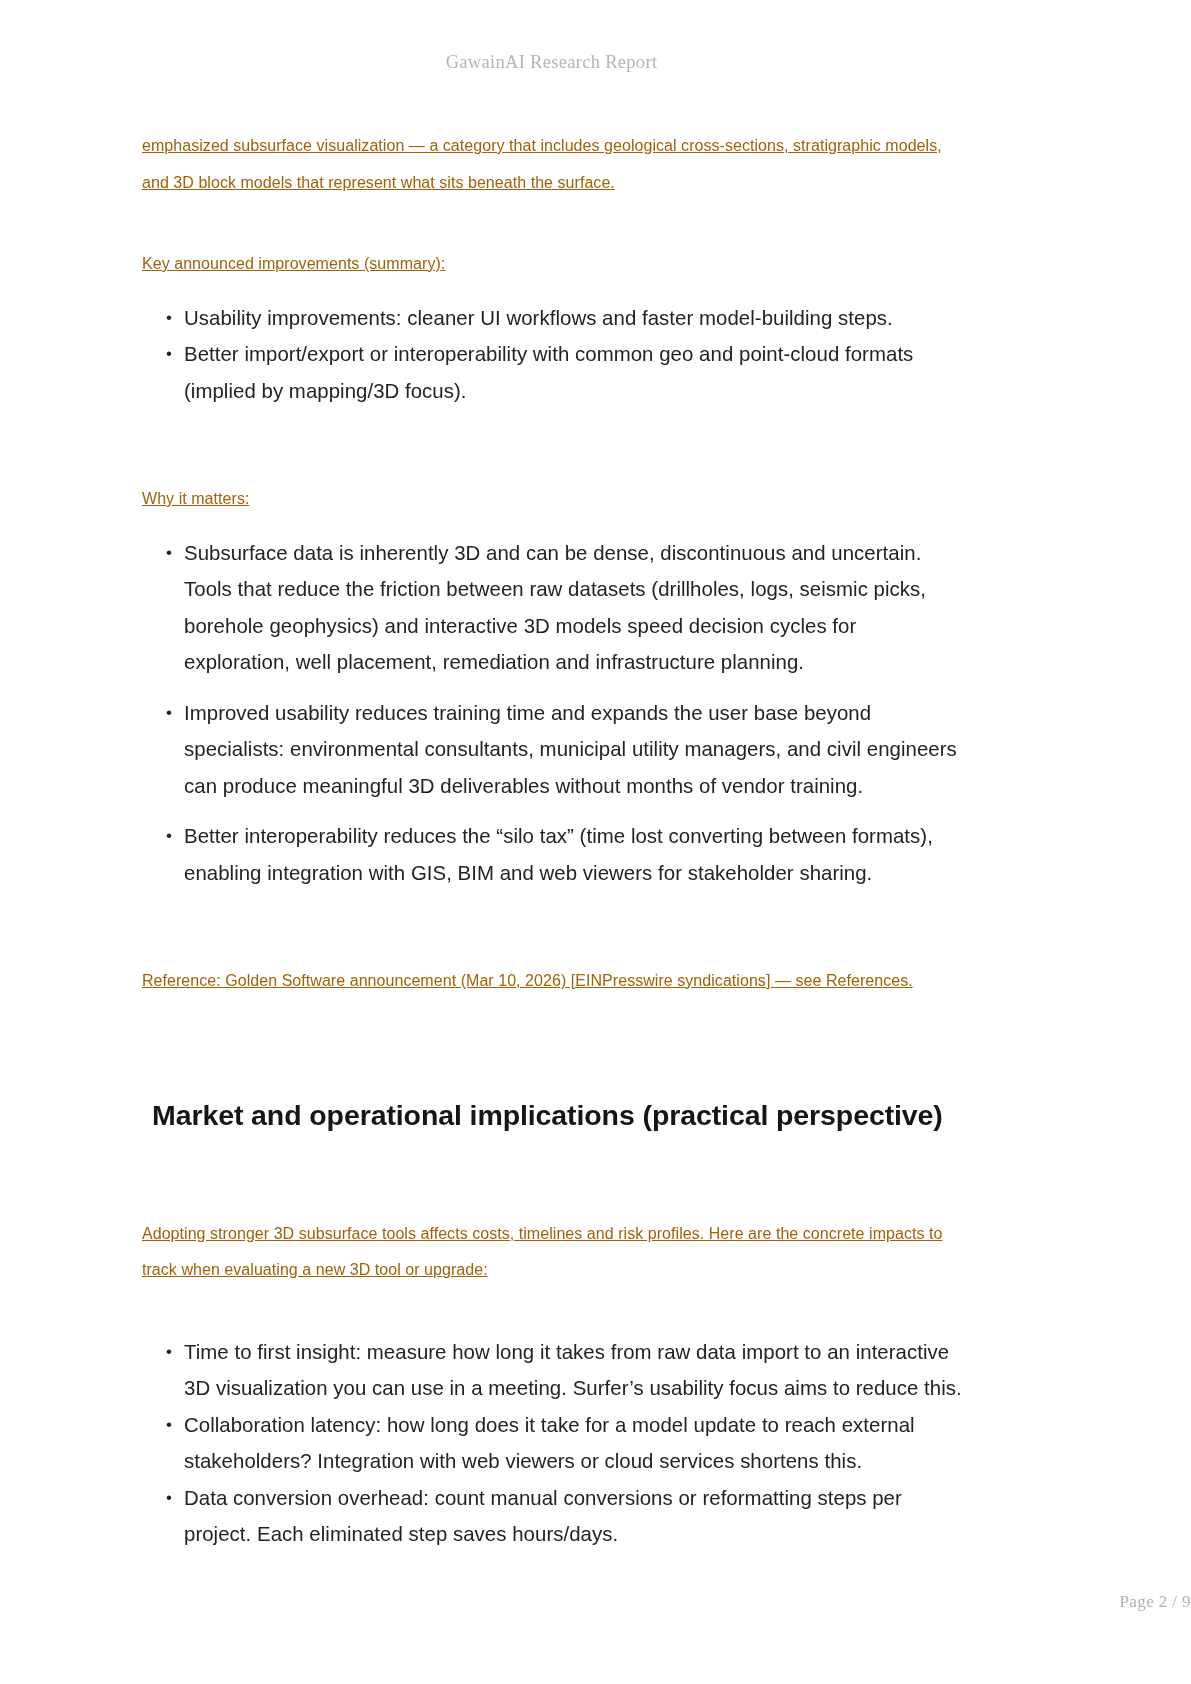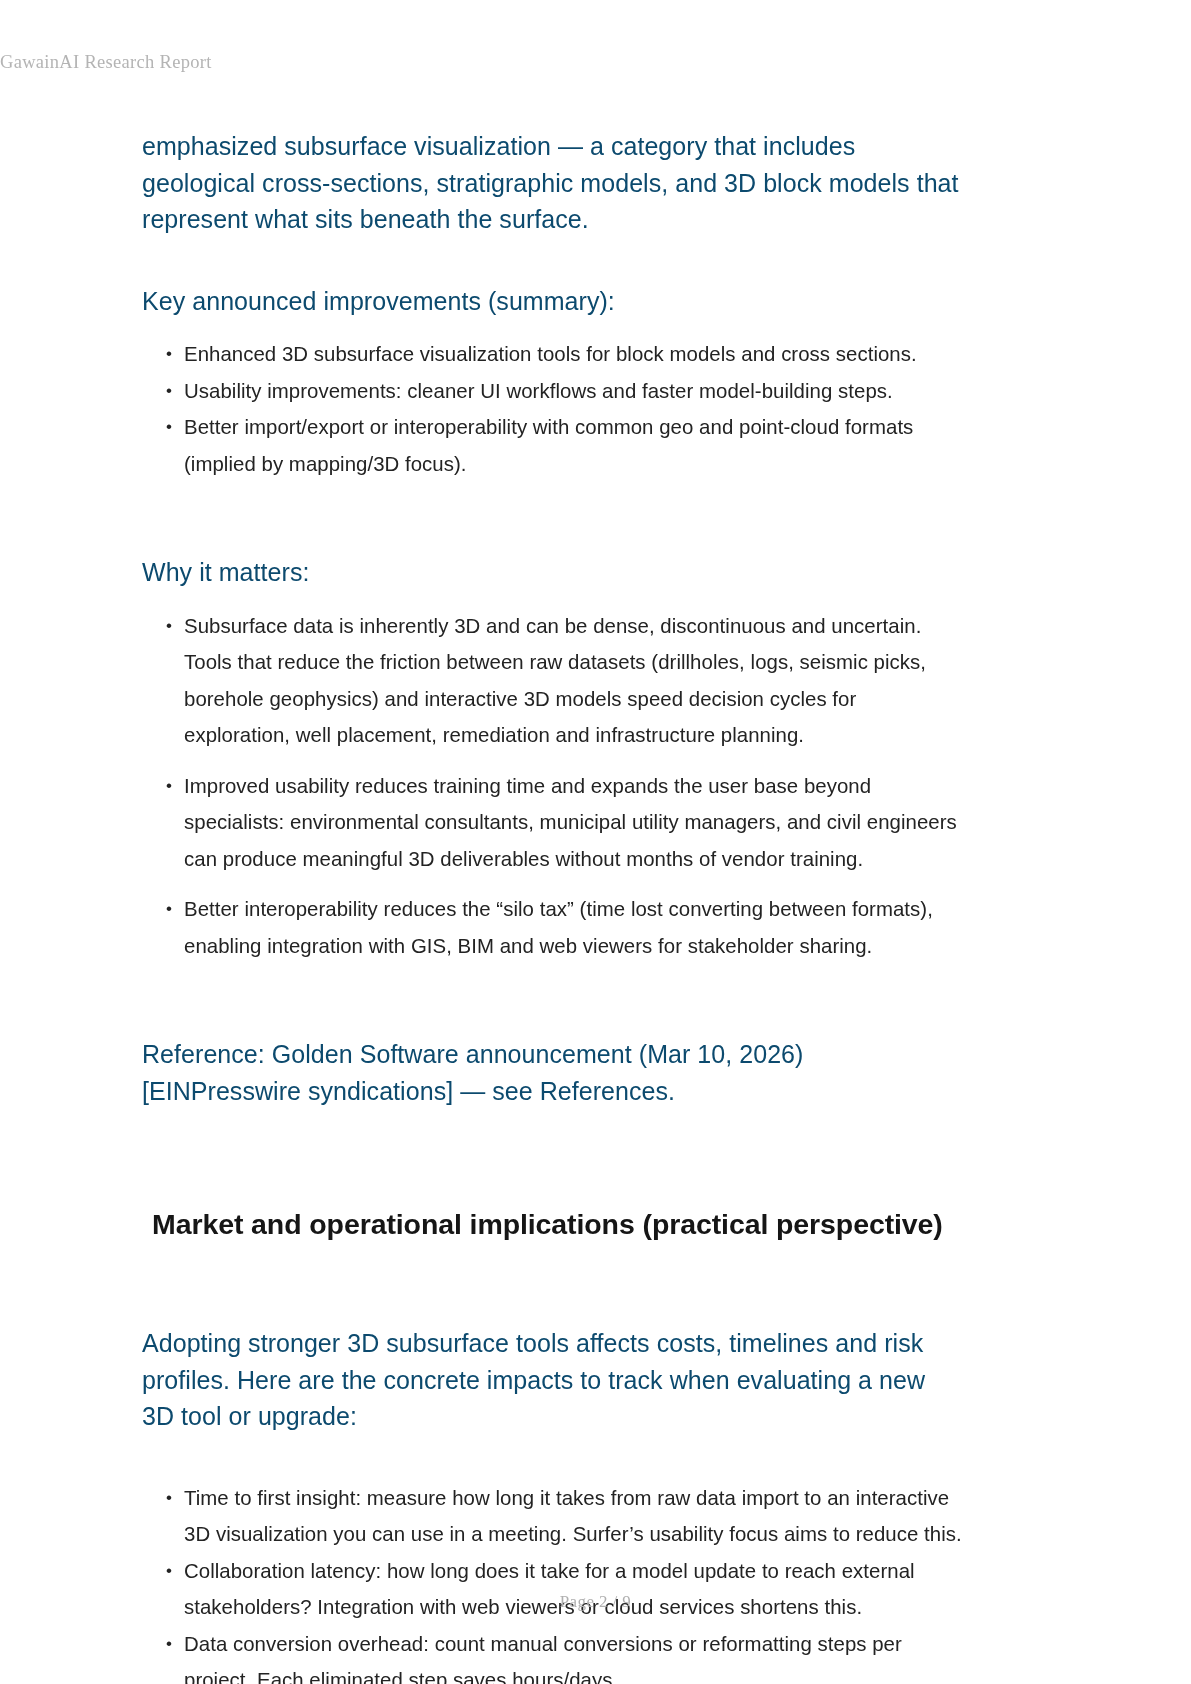--- a/index.html
+++ b/index.html
@@ -22,43 +22,44 @@
   }
 
   
   .running-header {
     position: absolute;
     top: 52px;
     right: 0;
     width: 1191px;
     padding-right: 88px;
     box-sizing: border-box;
-    text-align: left;
+    text-align: center;
     font-family: "Liberation Serif", "DejaVu Serif", serif;
     font-size: 18.5px;
     letter-spacing: 0.3px;
     color: #b4b4b4;
     white-space: nowrap;
   }
 
   
   .content {
     position: absolute;
     left: 142px;
     top: 128px;
     width: 820px;
     color: #222222;
   }
 
   .para {
-    font-size: 25px;
+    font-size: 16px;
     line-height: 36.5px;
-    color: #0c4a6e;
+    color: #a16207;
     margin: 0;
     letter-spacing: 0.05px;
+    text-decoration: underline;
   }
 
   .spacer-lg { height: 45px; }
   .spacer-sm { height: 17px; }
   .spacer-xl { height: 72px; }
   .spacer-xxl { height: 86px; }
 
   ul.bullets {
     list-style: none;
     margin: 0;
@@ -93,21 +94,21 @@
     margin: 10px;
     letter-spacing: -0.1px;
   }
 
   
   .footer {
     position: absolute;
     left: 0;
     top: 1592px;
     width: 1191px;
-    text-align: center;
+    text-align: right;
     font-family: "Liberation Serif", "DejaVu Serif", serif;
     font-size: 17px;
     color: #b0b0b0;
     letter-spacing: 0.4px;
   }
 </style>
 </head>
 <body>
 
 <div class="page">
@@ -118,21 +119,20 @@
 
     <p class="para">emphasized subsurface visualization — a category that includes geological cross-sections, stratigraphic models, and 3D block models that represent what sits beneath the surface.</p>
 
     <div class="spacer-lg"></div>
 
     <p class="para">Key announced improvements (summary):</p>
 
     <div class="spacer-sm"></div>
 
     <ul class="bullets">
-      <li>Enhanced 3D subsurface visualization tools for block models and cross sections.</li>
       <li>Usability improvements: cleaner UI workflows and faster model-building steps.</li>
       <li>Better import/export or interoperability with common geo and point-cloud formats (implied by mapping/3D focus).</li>
     </ul>
 
     <div class="spacer-xl"></div>
 
     <p class="para">Why it matters:</p>
 
     <div class="spacer-sm"></div>
 

